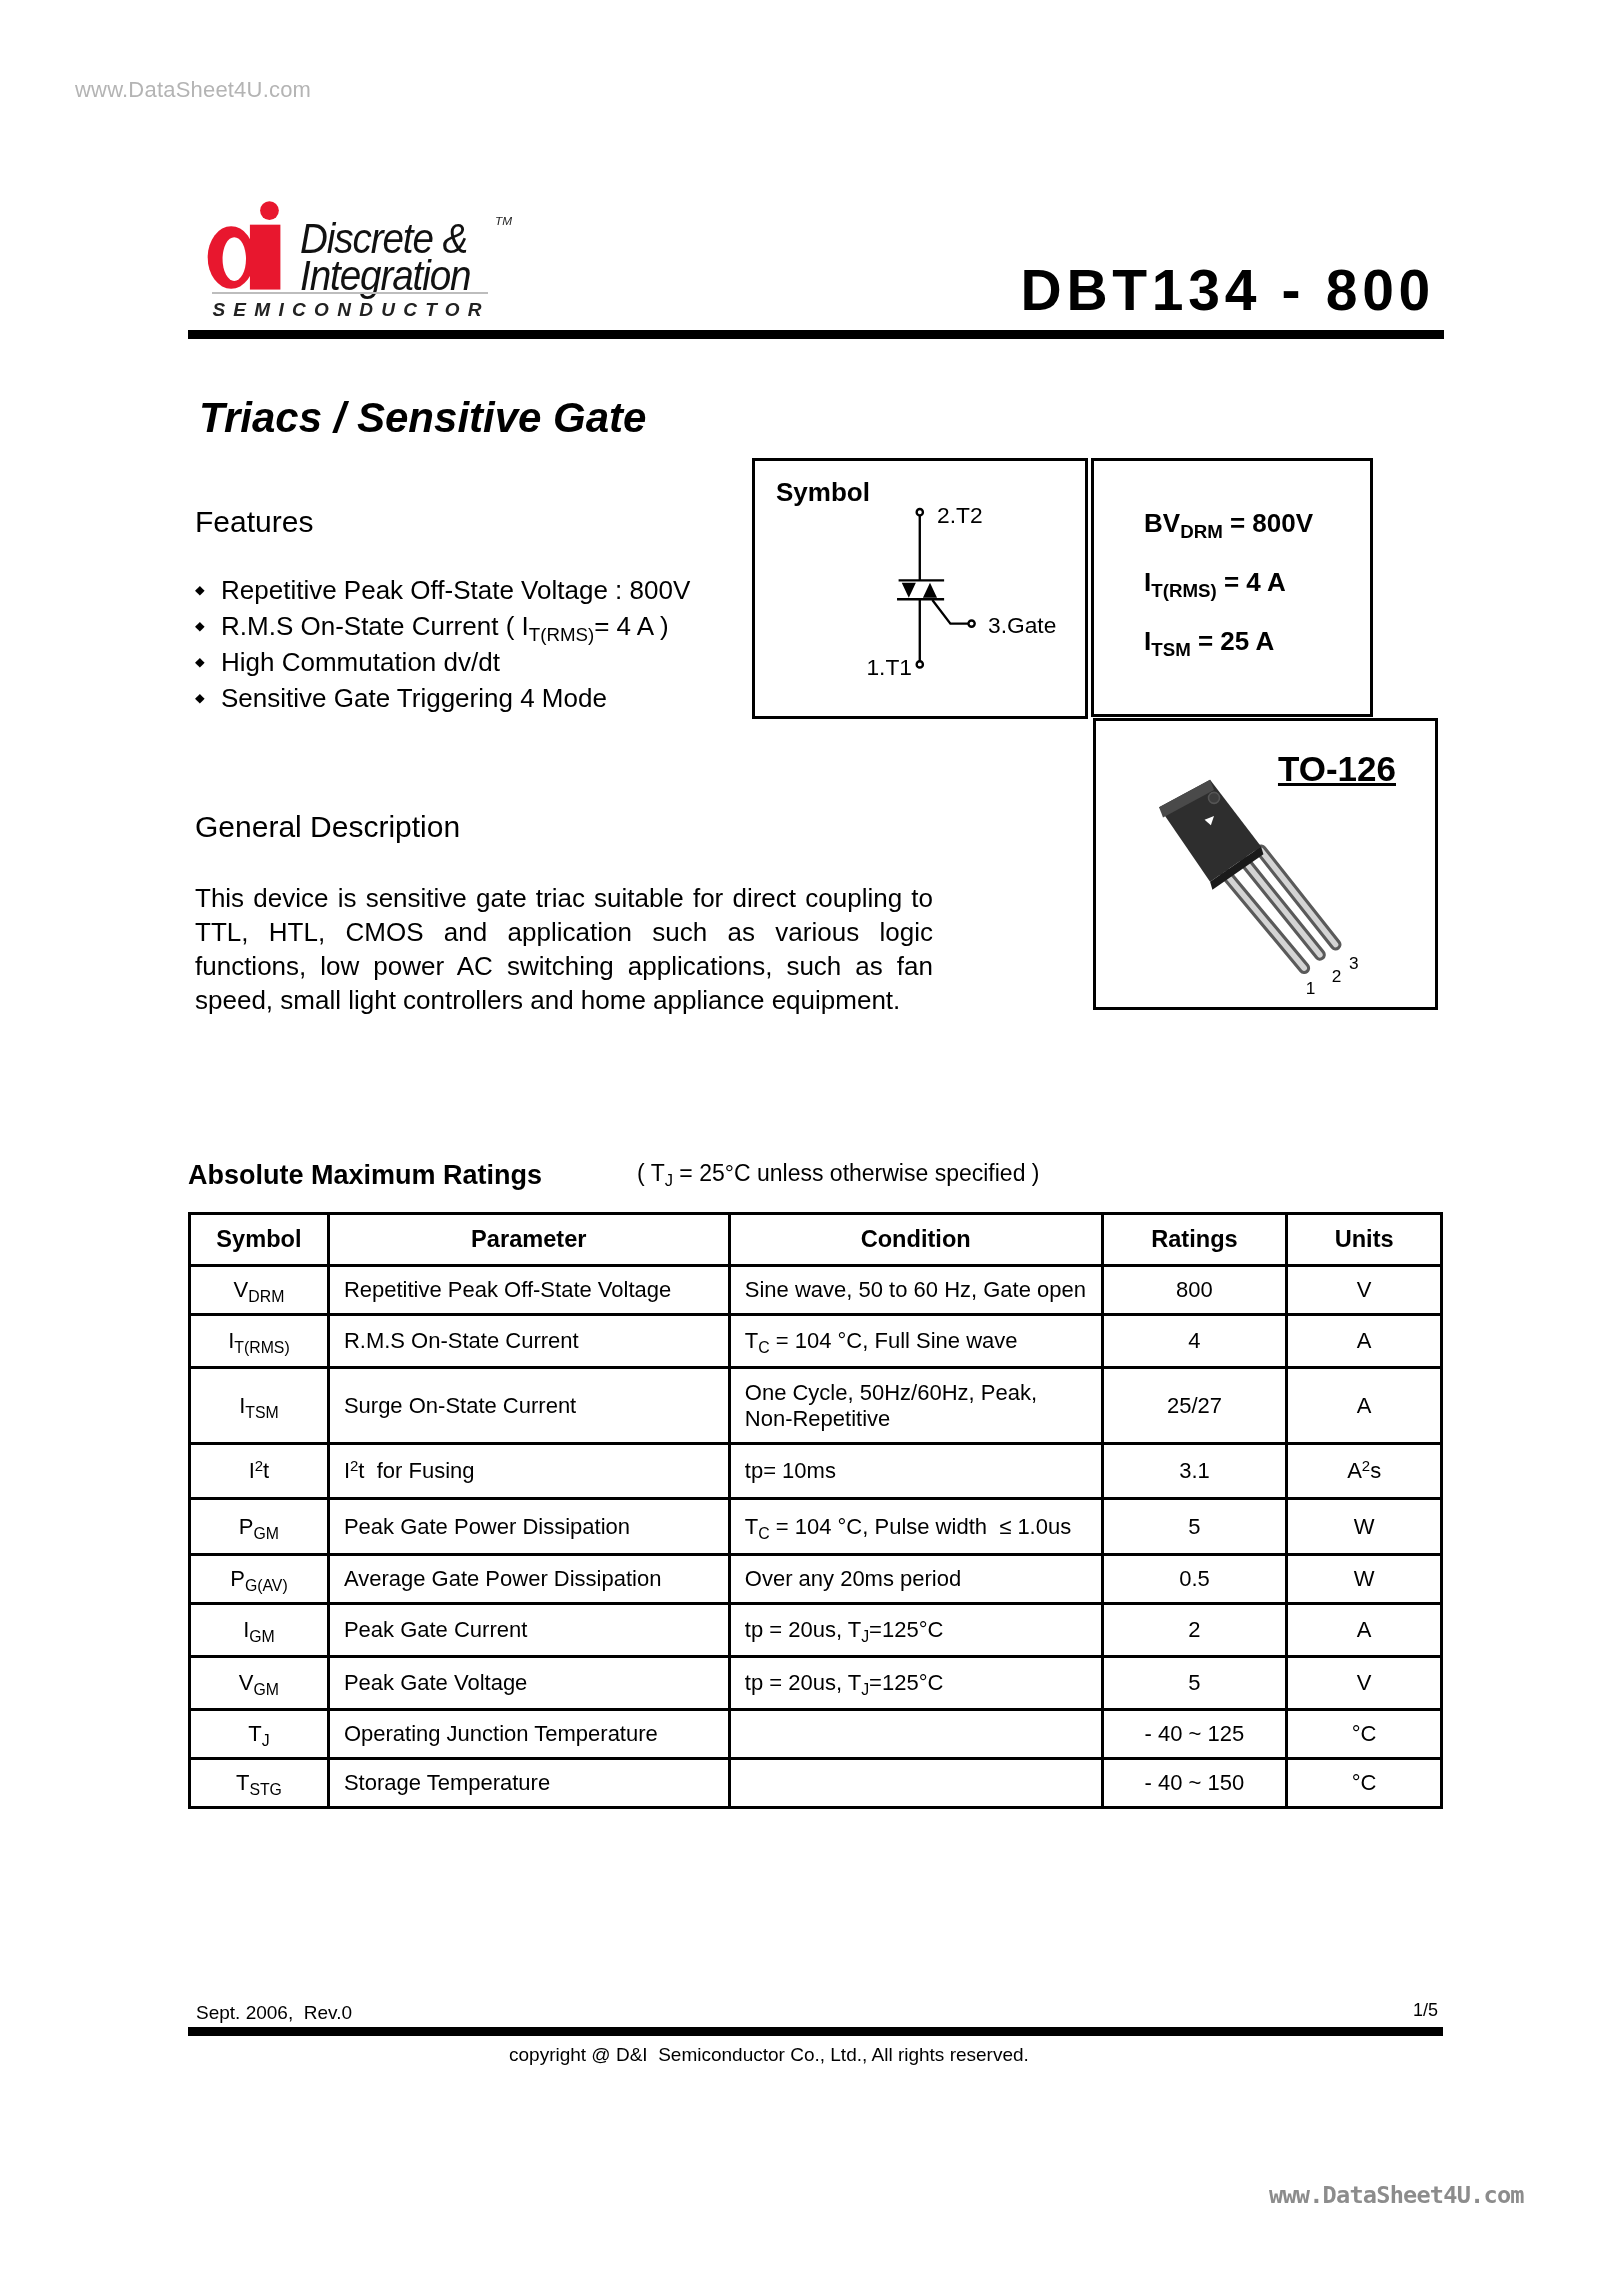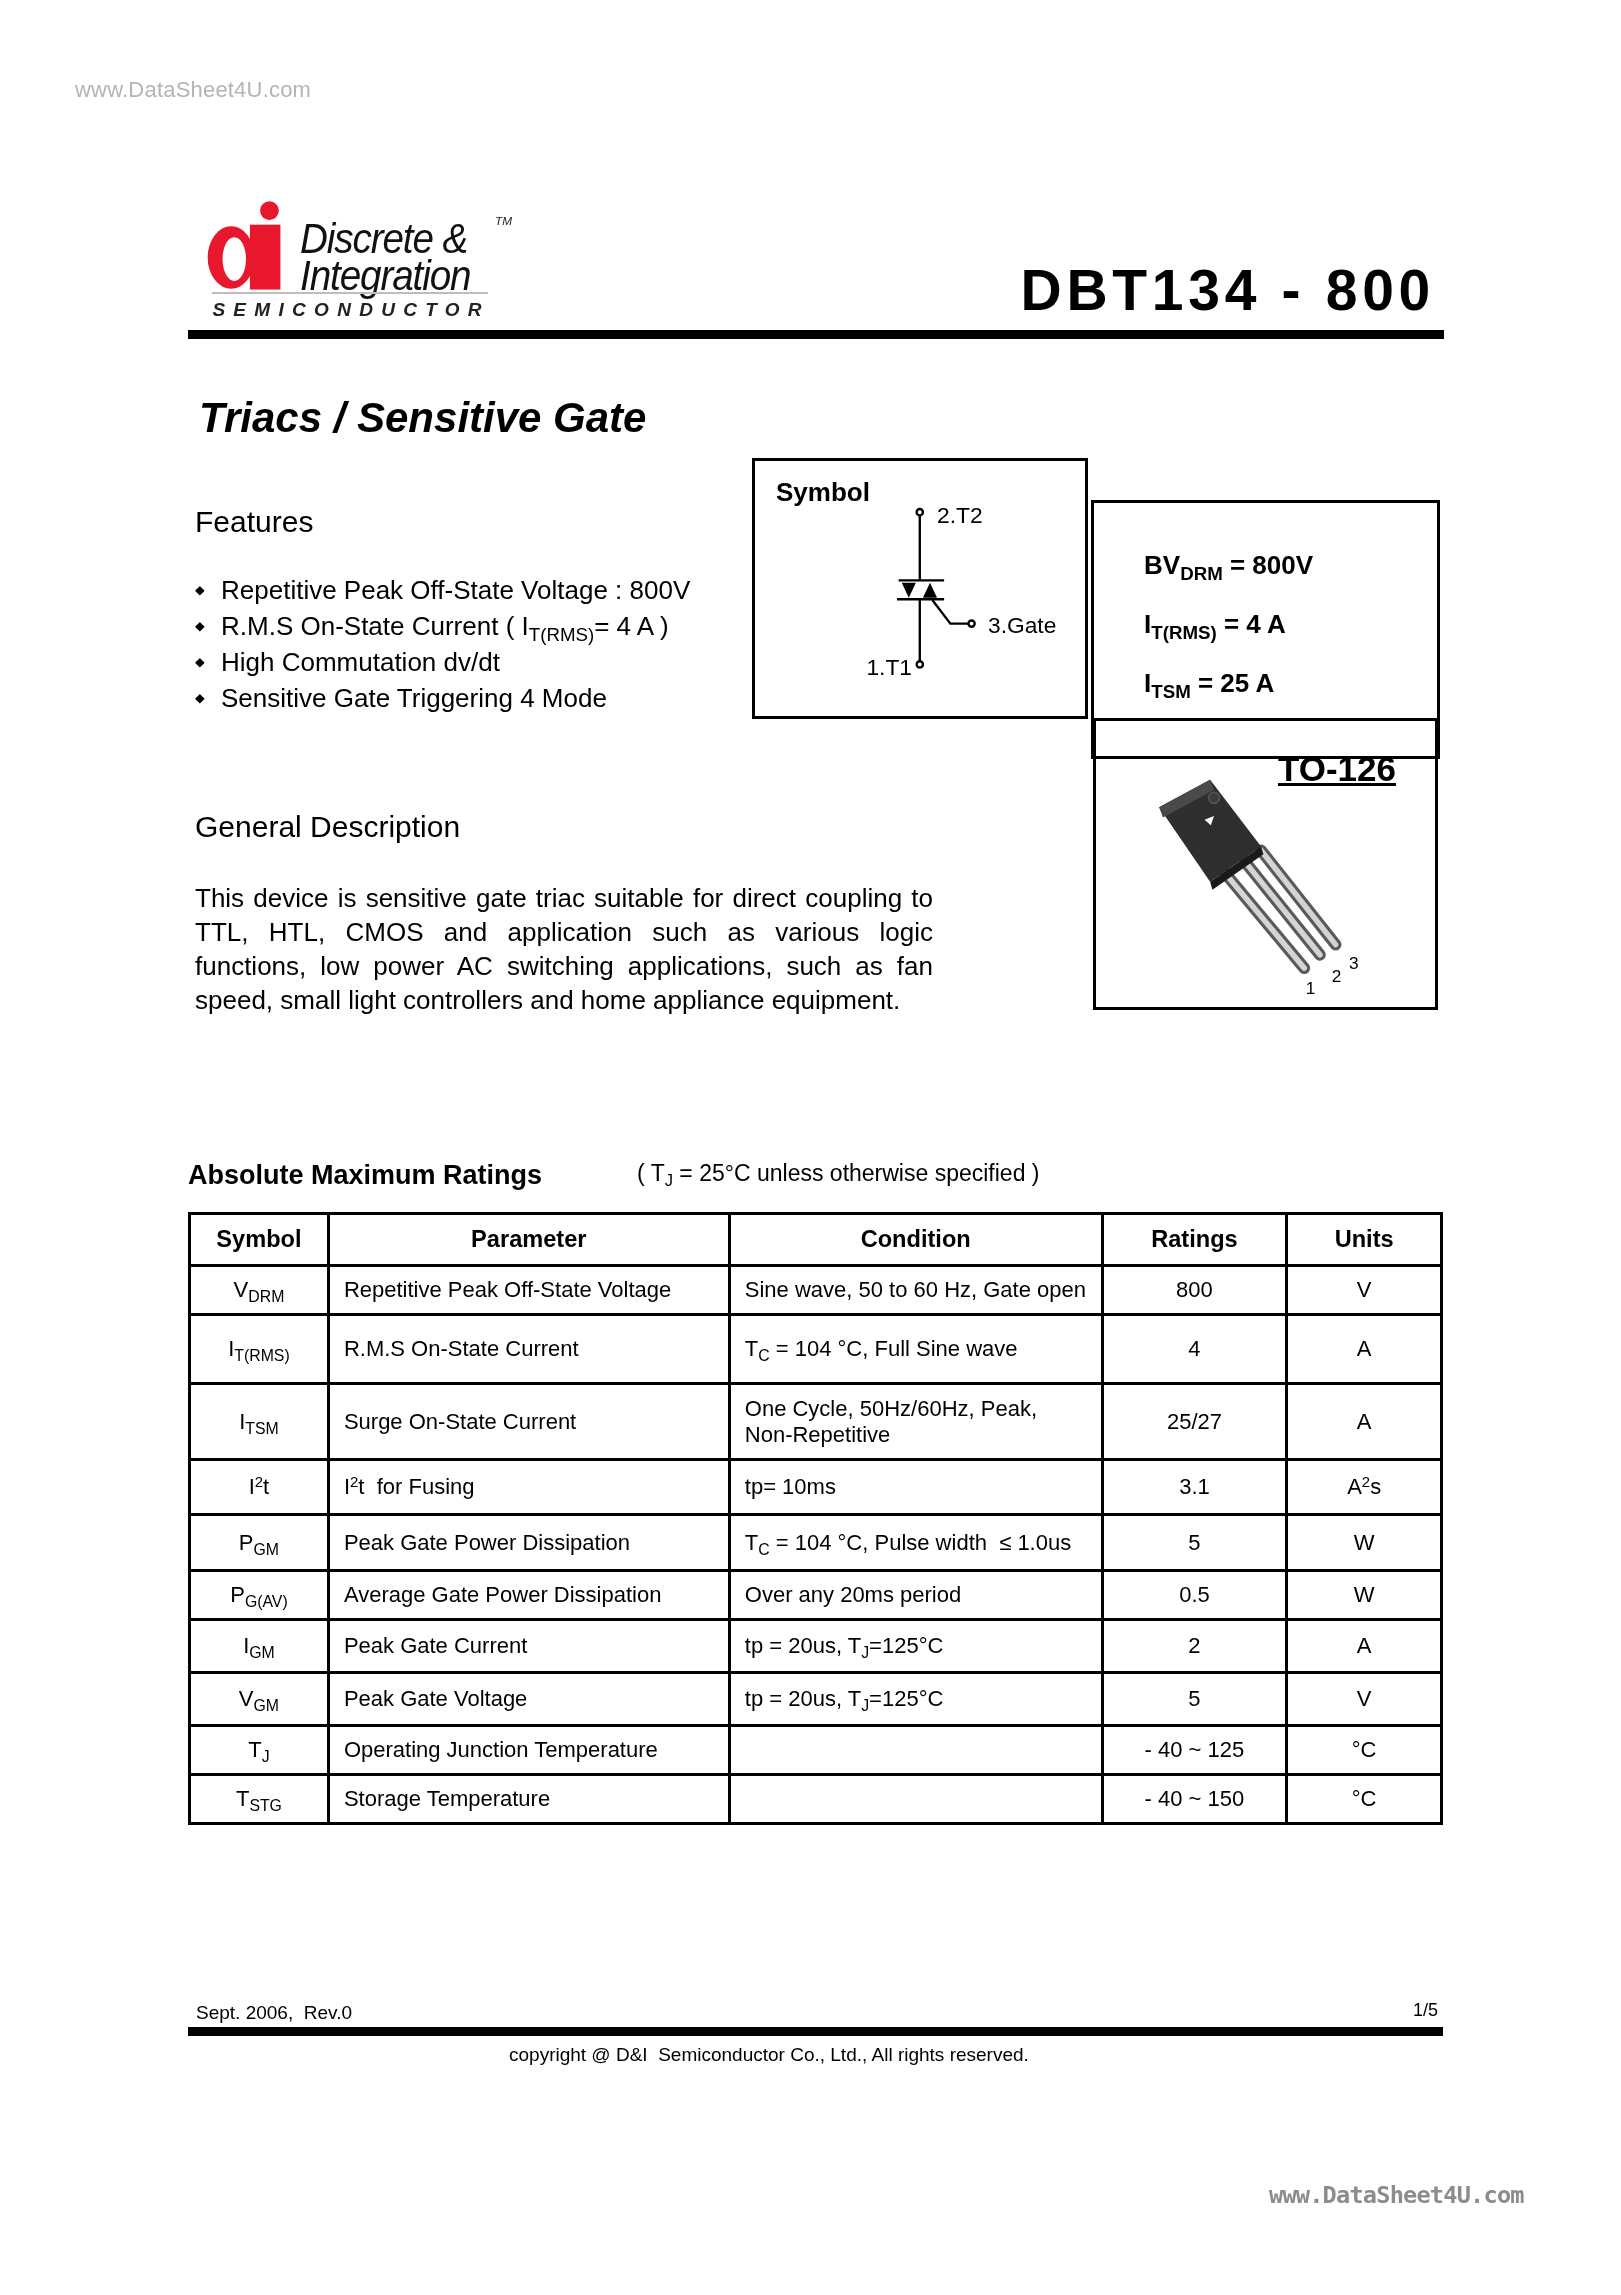--- a/index.html
+++ b/index.html
@@ -26,21 +26,21 @@
   .h2 { font-size:30px; font-weight:normal; line-height:1; }
   .features-h { left:195px; top:507px; }
   .features { left:195px; top:573px; font-size:26px; line-height:34px; }
   .features .bullet { display:inline-block; width:26px; font-size:12.6px; vertical-align:middle; position:relative; top:-2.4px; }
   sub { font-size:0.72em; vertical-align:-0.3em; line-height:0; }
   sup { font-size:0.68em; vertical-align:0.5em; line-height:0; }
   .box { border:3.9px solid #000; box-sizing:border-box; }
   .symbol-box { left:752px; top:458px; width:336px; height:261px; }
   .symbol-title { position:absolute; left:21px; top:15.7px; font-size:26px; font-weight:bold; }
   .symbol-svg { position:absolute; left:0; top:0; }
-  .spec-box { left:1091px; top:458px; width:349px; height:259px;margin-top:42px; }
+  .spec-box { left:1091px; top:458px; width:282px; height:259px; }
   .spec-line { position:absolute; left:50px; font-size:26px; font-weight:bold; line-height:1; }
   .pkg-box { left:1093px; top:718px; width:345px; height:292px; }
   .pkg-title { position:absolute; right:39px; top:28px; font-size:35px; font-weight:bold;text-decoration:underline; }
   .gd-h { left:195px; top:812px; }
   .gd-p { left:195px; top:881px; width:738px; font-size:26px; line-height:34px; text-align:justify; }
   .amr-h { left:188px; top:1160px; font-size:27px; font-weight:bold; }
   .amr-note { left:637px; top:1160px; font-size:23px; }
   table.amr { position:absolute; left:188px; top:1212px; width:1255px; border-collapse:collapse; }
   table.amr th, table.amr td { border:3.1px solid #000; font-size:22px; padding:0 14px; }
   table.amr th { height:49px; font-weight:bold; font-size:23.6px; text-align:center; }
@@ -162,21 +162,21 @@
     </tr>
   </thead>
   <tbody>
     <tr style="height:49px">
       <td class="c"><span>V</span><sub>DRM</sub></td>
       <td>Repetitive Peak Off-State Voltage</td>
       <td>Sine wave, 50 to 60 Hz, Gate open</td>
       <td class="c">800</td>
       <td class="c">V</td>
     </tr>
-    <tr style="height:69px">
+    <tr style="height:53px">
       <td class="c"><span>I</span><sub>T(RMS)</sub></td>
       <td>R.M.S On-State Current</td>
       <td><span>T</span><sub>C</sub><span> = 104 °C, Full Sine wave</span></td>
       <td class="c">4</td>
       <td class="c">A</td>
     </tr>
     <tr style="height:76px">
       <td class="c"><span>I</span><sub>TSM</sub></td>
       <td>Surge On-State Current</td>
       <td>

